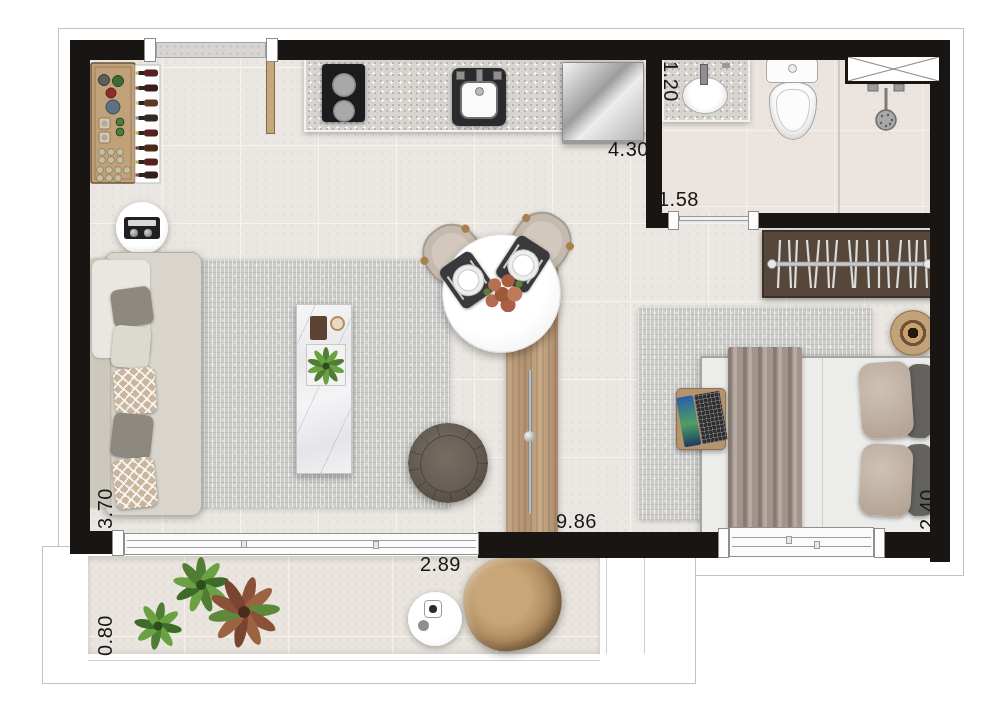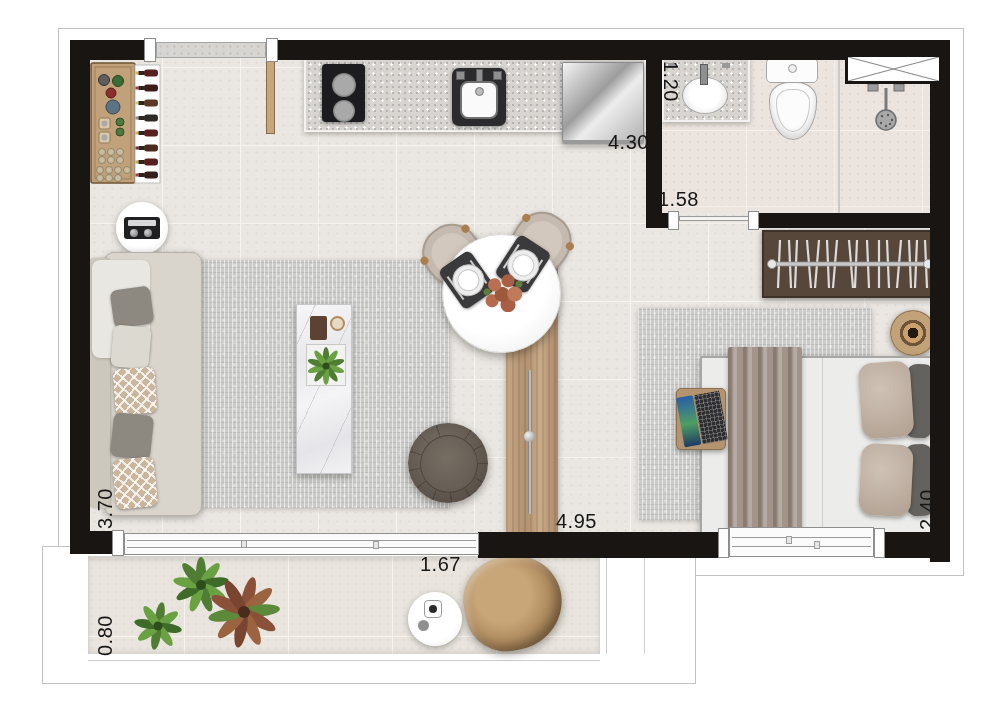--- a/index.html
+++ b/index.html
@@ -592,22 +592,22 @@
       <circle r="4.5" fill="#2e4d1d"></circle>
     </g>
   </svg>
   <div class="lounge-chair"></div>
   <div class="balc-table">
     <div class="tray"></div>
     <div class="cup"></div>
     <div class="coaster"></div>
   </div>
 
-  <div class="dim" style="left:608px;top:132px">4.30</div>
+  <div class="dim" style="left:608px;top:139px">4.30</div>
   <div class="dim" style="left:658px;top:189px">1.58</div>
   <div class="dim down" style="left:681px;top:61px">1.20</div>
   <div class="dim up" style="left:95px;top:529px">3.70</div>
-  <div class="dim" style="left:556px;top:511px">4.95</div>
+  <div class="dim" style="left:556px;top:511px">9.86</div>
   <div class="dim up" style="left:917px;top:530px">2.40</div>
-  <div class="dim" style="left:420px;top:554px">1.67</div>
+  <div class="dim" style="left:420px;top:554px">2.89</div>
   <div class="dim up" style="left:95px;top:656px">0.80</div>
 
 </div>
 
 </body></html>

